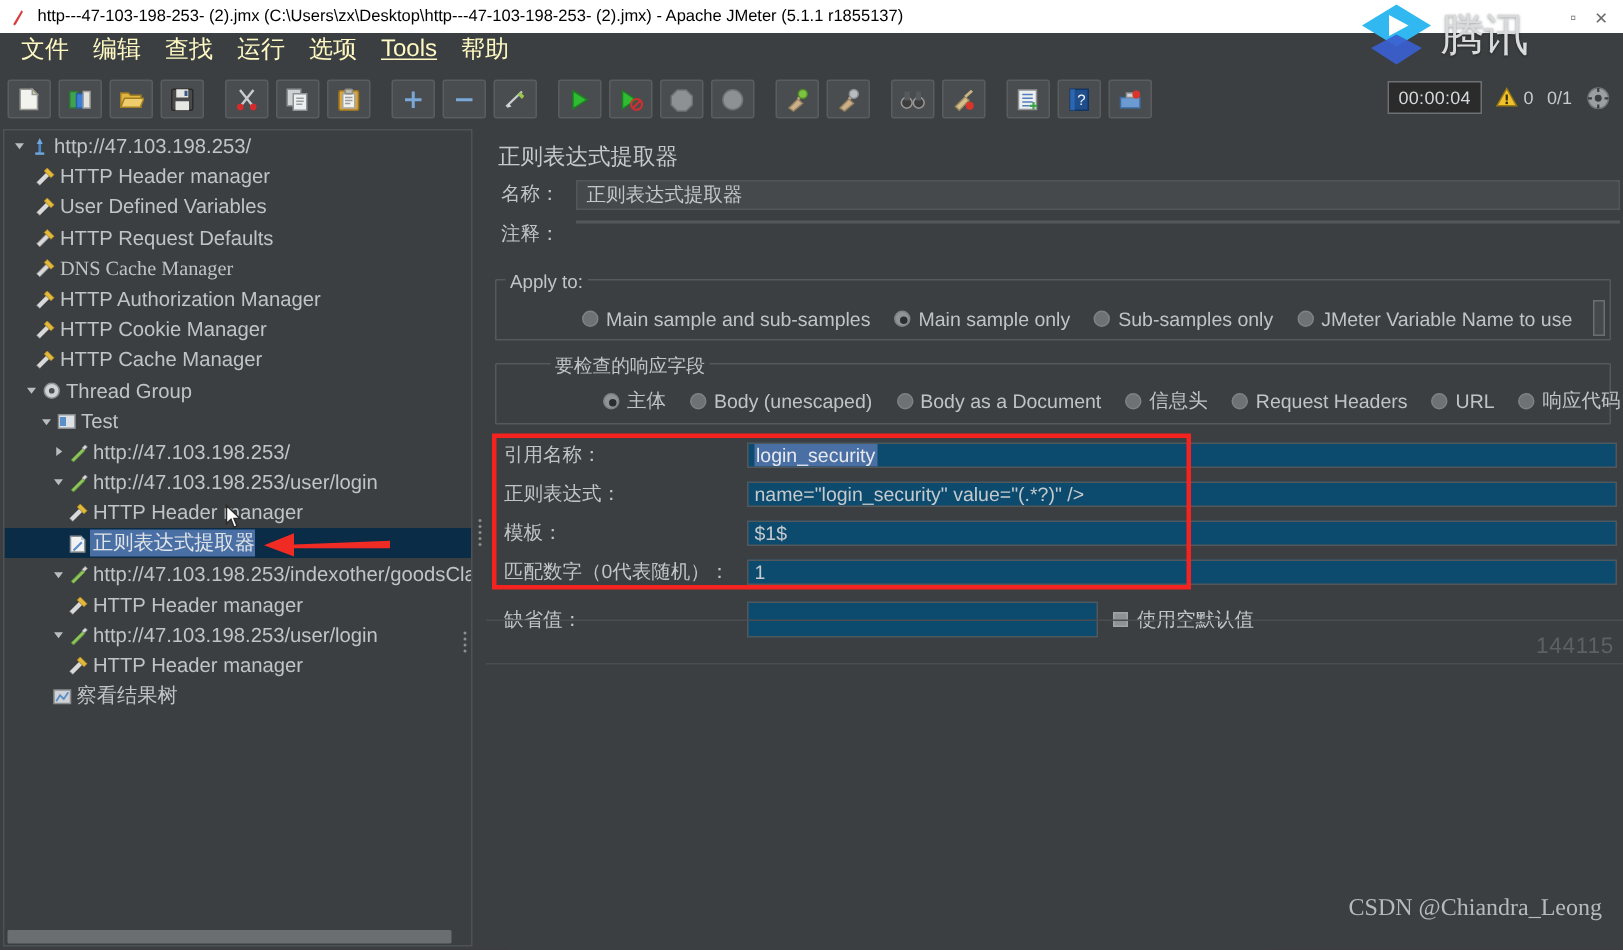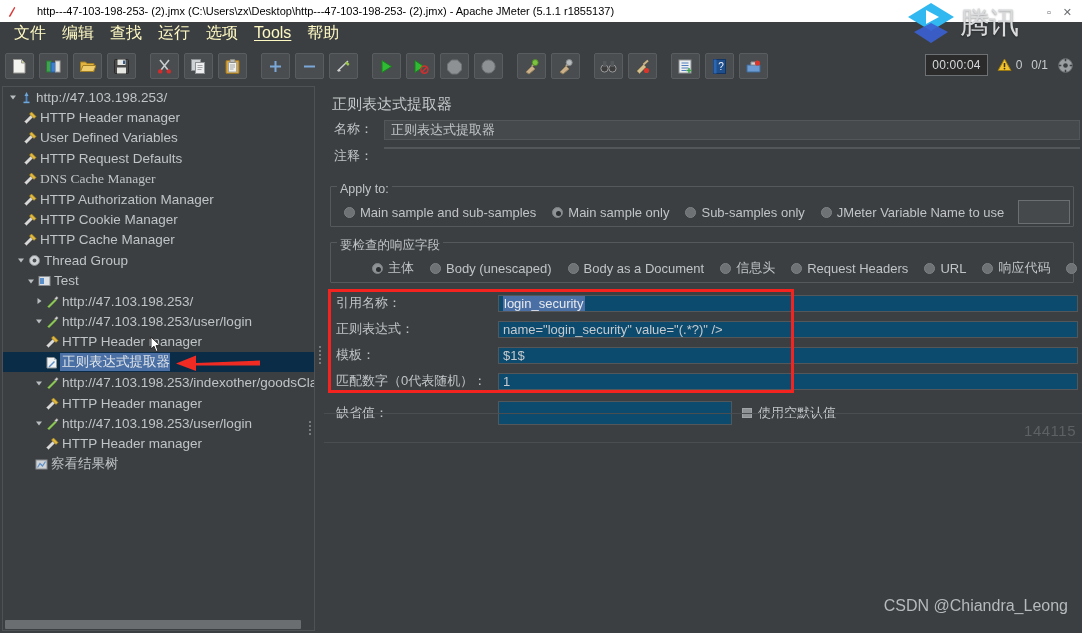--- a/index.html
+++ b/index.html
@@ -8,21 +8,21 @@
     background: #3c3f41;
     font-family: "Liberation Sans", "DejaVu Sans", sans-serif;
     overflow: hidden;
   }
   #app { position: relative; width: 1082px; height: 633px; background:#3c3f41; }
 
   
   .titlebar {
     position: absolute; left:0; top:0; width:1082px; height:22px;
     background:#ffffff; display:flex; align-items:center;
-    padding-left:6px; gap:18px;
+    padding-left:6px; gap:6px;
   }
   .titlebar .tb-icon { width:13px; height:13px; flex:0 0 auto; }
   .titlebar .tb-text {
     font-size:11px; color:#000; white-space:nowrap;
     font-family:"Liberation Sans", sans-serif;
   }
 
   
   .menubar {
     position:absolute; left:0; top:22px; width:1082px; height:22px;
@@ -185,21 +185,21 @@
   .wm-tencent {
     position:absolute; right:2px; top:0px; width:176px; height:46px; z-index:40;
     display:flex; align-items:center; pointer-events:none;
   }
   .wm-tencent .tx {
     font-size:30px; color:#d8dadc; font-family:Liberation Mono, monospace;
     letter-spacing:-1px; text-shadow:0 1px 2px rgba(0,0,0,.4); margin-left:2px;
   }
   .wm-csdn {
     position:absolute; right:14px; bottom:18px; z-index:40;
-    font-size:16px; color:#b6babd; font-family:Liberation Sans, sans-serif;
+    font-size:16px; color:#b6babd; font-family:Liberation Serif, serif;
   }
   .wm-winbtns {
     position:absolute; right:10px; top:6px; z-index:45; display:flex; gap:12px;
     color:#6a6d70; font-size:11px;
   }
 
   .cursor { position:absolute; left:150px; top:336px; z-index:25; }
 </style>
 </head>
 <body>
@@ -664,21 +664,21 @@
     </div>
 
     <div class="frow" style="margin-left:2px; width:754px; margin-top:1px;">
       <div class="flabel">注释：</div>
       <div class="finput"></div>
     </div>
 
     <div class="groupbox" style="height:48px; width:746px;">
       <div class="gb-border"></div>
       <div class="gb-title">Apply to:</div>
-      <div class="gb-body" style="padding-top:3px;">
+      <div class="gb-body" style="padding-top:3px;margin-left:44px;">
         <div class="radio-row">
           <div class="radio-item">
             <span class="radio"></span>
             <span class="rlabel">Main sample and sub-samples</span>
           </div>
           <div class="radio-item">
             <span class="radio on"></span>
             <span class="rlabel">Main sample only</span>
           </div>
           <div class="radio-item">
@@ -687,21 +687,21 @@
           </div>
           <div class="radio-item">
             <span class="radio"></span>
             <span class="rlabel">JMeter Variable Name to use</span>
           </div>
           <div class="varbox"></div>
         </div>
       </div>
     </div>
 
-    <div class="groupbox" style="height:48px; width:746px; margin-top:8px;">
+    <div class="groupbox" style="height:48px; width:746px; margin-top:8px;padding-left:30px;">
       <div class="gb-border"></div>
       <div class="gb-title">要检查的响应字段</div>
       <div class="gb-body" style="padding-top:3px; padding-left:36px;">
         <div class="radio-row">
           <div class="radio-item">
             <span class="radio on"></span>
             <span class="rlabel">主体</span>
           </div>
           <div class="radio-item">
             <span class="radio"></span>

